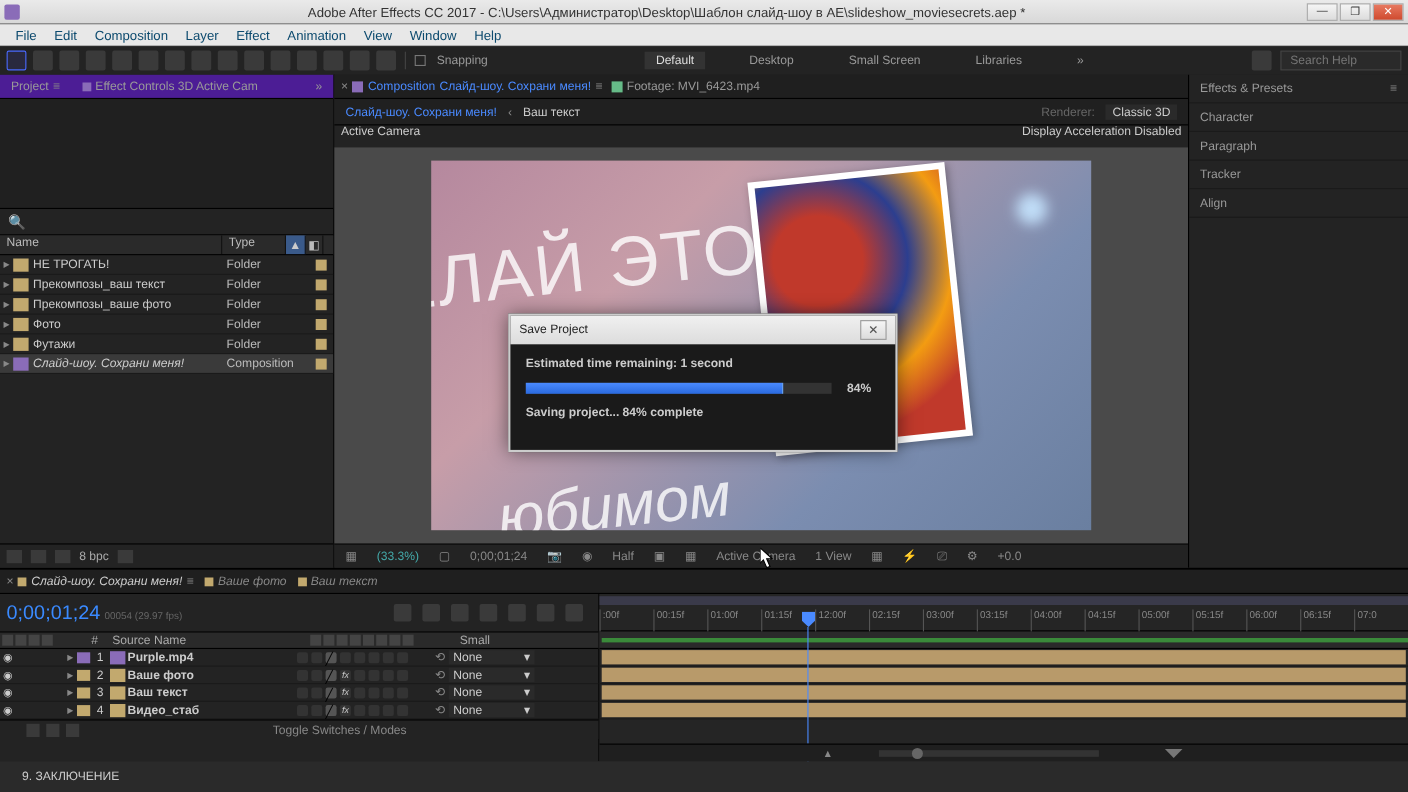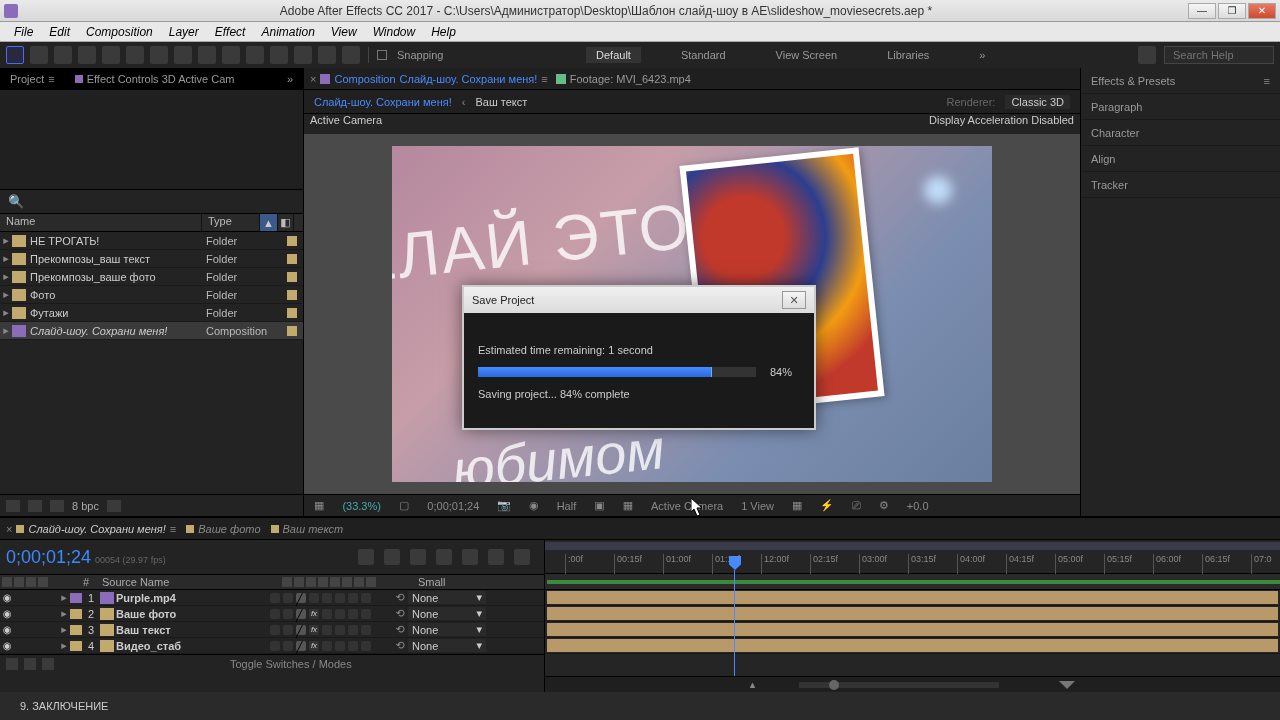--- a/index.html
+++ b/index.html
@@ -8,41 +8,41 @@
 
 .title-bar { height: 22px; background: linear-gradient(#eaeaea, #d8d8d8); display: flex; align-items: center; padding: 0 4px; border-bottom: 1px solid #999; }
 .title-bar .ae-icon { width: 14px; height: 14px; background: #8a6cb8; margin-right: 6px; border-radius: 2px; }
 .title-text { color: #333; font-size: 12px; flex: 1; text-align: center; }
 .win-controls { display: flex; gap: 2px; }
 .win-btn { width: 28px; height: 16px; background: linear-gradient(#f5f5f5,#dcdcdc); border: 1px solid #aaa; display: flex; align-items: center; justify-content: center; font-size: 10px; color: #333; }
 .win-btn.close { background: linear-gradient(#e87a62,#cf4a2e); color: #fff; }
 
 
 .menu-bar { height: 20px; background: #e8e8e8; display: flex; align-items: center; padding: 0 6px; border-bottom: 1px solid #aaa; }
-.menu-item { padding: 2px 8px; color: #000000; font-size: 12px; cursor: default; font-style: italic; }
+.menu-item { padding: 2px 8px; color: #0c4a6e; font-size: 12px; cursor: default; }
 
 
 .tool-bar { height: 26px; background: #232323; display: flex; align-items: center; padding: 0 6px; gap: 6px; }
 .tb-icon { width: 18px; height: 18px; background: #3a3a3a; border-radius: 2px; }
 .tb-icon.selected { background: #5a5aff20; border: 1px solid #4a6aff; }
 .tb-sep { width: 1px; height: 16px; background: #444; margin: 0 2px; }
 .snap-cb { width: 10px; height: 10px; border: 1px solid #777; display: inline-block; margin-right: 4px; }
 .snap-label { color: #999; }
 .workspace-area { flex: 1; display: flex; justify-content: center; gap: 30px; }
 .ws-label { color: #999; padding: 2px 10px; }
 .ws-label.active { color: #ddd; background: #333; }
 .tb-right { display: flex; align-items: center; gap: 8px; }
 .search-help { background: #2a2a2a; border: 1px solid #444; padding: 2px 8px; color: #777; width: 110px; }
 
 
 .main { display: flex; height: 448px; }
 
 
 .left-panel { width: 304px; background: #232323; display: flex; flex-direction: column; border-right: 1px solid #000; }
-.left-tabs { height: 22px; display: flex; align-items: center; background: #000000; border-bottom: 1px solid #000; }
+.left-tabs { height: 22px; display: flex; align-items: center; background: #4c1d95; border-bottom: 1px solid #000; }
 .left-tab { padding: 2px 10px; color: #999; font-size: 11px; display: flex; align-items: center; gap: 4px; }
 .left-tab .dot { width: 8px; height: 8px; background: #8a6cb8; }
 .left-preview { height: 100px; background: #202020; border-bottom: 1px solid #000; }
 .left-search { height: 24px; display: flex; align-items: center; padding: 0 8px; border-bottom: 1px solid #000; }
 .search-icon { color: #555; font-size: 13px; }
 .left-headers { height: 18px; display: flex; background: #2a2a2a; border-bottom: 1px solid #000; }
 .col-name { width: 202px; padding: 1px 6px; color: #bbb; border-right: 1px solid #111; }
 .col-type { width: 58px; padding: 1px 6px; color: #bbb; border-right: 1px solid #111; }
 .col-sort { width: 18px; background: #3a5a8a; border-right: 1px solid #111; display:flex; align-items:center; justify-content:center; color:#ccc; }
 .col-lbl { width: 16px; border-right: 1px solid #111; display:flex; align-items:center; justify-content:center; color:#bbb; }
@@ -129,43 +129,43 @@
 .tl-l-sw { width: 124px; display: flex; gap: 3px; padding-left: 2px;}
 .tl-sw-i { width: 10px; height: 10px; background: #333; border-radius: 2px;}
 .tl-l-link { width: 16px; color:#888; text-align:center;}
 .tl-l-par { width: 78px; display:flex; align-items:center;}
 .tl-par-sel { flex:1; background: #2a2a2a; color: #ccc; padding: 0 4px; display:flex; justify-content: space-between; align-items:center;}
 
 .tl-right { flex: 1; display: flex; flex-direction: column; position: relative; background: #252525;}
 .tl-ruler { height: 34px; position: relative; border-bottom: 1px solid #000;}
 .tl-work-area { position: absolute; top: 2px; left: 0; right: 0; height: 8px; background: #3a3a4a;}
 .tl-ruler-ticks { position: absolute; top: 14px; left: 0; right: 0; height: 20px; display: flex;}
-.tl-tick { flex: 1; border-left: 1px solid #555; color: #888; font-size: 9px; padding-left: 2px; margin-left: 20px;}
+.tl-tick { flex: 1; border-left: 1px solid #555; color: #888; font-size: 9px; padding-left: 2px;}
 .tl-playhead { position: absolute; top: 0; bottom: 0; width: 12px; pointer-events: none; left: 184px;}
 .tl-ph-head { width: 12px; height: 14px; background: #4a8aff; margin-top: 16px; clip-path: polygon(0 0, 100% 0, 100% 60%, 50% 100%, 0 60%);}
 .tl-ph-line { width: 1px; height: 200px; background: #4a8aff; margin-left: 5px;}
 .tl-header-spacer { height: 16px; border-bottom: 1px solid #000; background:#2a2a2a;}
 .tl-bars { position: relative; }
 .tl-comp-bar { position: absolute; left: 2px; right: 2px; top: -16px; height: 4px; background: #3a8a3a;}
 .tl-bar { height: 16px; position: relative; border-bottom: 1px solid #1a1a1a;}
 .tl-bar-fill { position: absolute; left: 2px; right: 2px; top: 1px; bottom: 1px; background: #b89a6a;}
-.tl-bottom-ctrl { height: 18px; background: #232323; border-top: 1px solid #000; display: flex; align-items: center; padding: 0 6px; gap: 6px;}
+.tl-bottom-ctrl { height: 18px; background: #232323; border-top: 1px solid #000; display: flex; align-items: center; padding: 0 24px; gap: 6px;}
 .tl-bc-icon { width: 12px; height: 12px; background: #3a3a3a;}
 .tl-zoom-row { height: 16px; background: #1f1f1f; border-top: 1px solid #000; display:flex; align-items:center; justify-content:center; color:#888;}
 .toggle-txt { color: #888; padding-left: 170px; flex: 1;}
 .zoom-slider { width: 200px; height: 6px; background: #333; position: relative; margin-left: 40px;}
 .zoom-thumb { position:absolute; left: 30px; top:-2px; width:10px; height:10px; background:#666; border-radius:50%;}
 .zoom-tri { margin-left: 60px; width: 0; height: 0; border-left: 8px solid transparent; border-right: 8px solid transparent; border-top: 8px solid #777;}
 
 
 .dialog { position: absolute; left: 462px; top: 259px; width: 354px; background: #1a1a1a; border: 2px solid #ccc; box-shadow: 0 0 16px rgba(0,0,0,0.5); margin-top: 26px;}
 .dlg-title { height: 26px; background: linear-gradient(#f0f0f0,#dcdcdc); display: flex; align-items: center; padding: 0 8px; color: #222; font-size: 12px;}
 .dlg-title .spacer { flex: 1;}
 .dlg-close { width: 24px; height: 18px; background: linear-gradient(#f5f5f5,#dcdcdc); border: 1px solid #999; display: flex; align-items: center; justify-content: center; font-size: 11px; color:#555;}
-.dlg-body { padding: 31px 14px 28px 14px; }
+.dlg-body { padding: 12px 14px 28px 14px; font-weight: bold; }
 .dlg-est { color: #ccc; font-size: 11px; margin-bottom: 10px;}
 .dlg-prog-row { display: flex; align-items: center; gap: 14px; margin-bottom: 10px;}
 .dlg-prog { flex: 1; height: 10px; background: #333; position: relative;}
 .dlg-prog-fill { position: absolute; left: 0; top: 0; bottom: 0; background: linear-gradient(#4a8aff,#2a6adf); border-right: 1px solid #6aaaff;}
 .dlg-pct { color: #ccc; font-size: 11px; width: 30px;}
 .dlg-status { color: #ccc; font-size: 11px;}
 
 
 .caption-bar { position: absolute; left: 0; right: 0; bottom: 0; height: 28px; background: #2a2a2a; display: flex; align-items: center; padding: 0 20px; color: #ccc; font-size: 20px; font-weight: 300;}
 
@@ -212,22 +212,22 @@
   <div class="tb-icon"></div>
   <div class="tb-icon"></div>
   <div class="tb-icon"></div>
   <div class="tb-icon"></div>
   <div class="tb-icon"></div>
   <div class="tb-sep"></div>
   <span class="snap-cb"></span>
   <span class="snap-label">Snapping</span>
   <div class="workspace-area">
     <div class="ws-label active">Default</div>
-    <div class="ws-label">Standard</div>
-    <div class="ws-label">View Screen</div>
+    <div class="ws-label">Desktop</div>
+    <div class="ws-label">Small Screen</div>
     <div class="ws-label">Libraries</div>
     <div class="ws-label">»</div>
   </div>
   <div class="tb-right">
     <div class="tb-icon"></div>
     <input class="search-help" placeholder="Search Help" style="">
   </div>
 </div>
 
 <div class="main">
@@ -365,30 +365,30 @@
       <span class="vc-item">+0.0</span>
     </div>
   </div>
 
   <div class="right-panel">
     <div class="rp-item">
         <span>Effects &amp; Presets</span>
         <span class="rp-menu">≡</span>
       </div>
     <div class="rp-item">
+        <span>Character</span>
+      </div>
+    <div class="rp-item">
         <span>Paragraph</span>
       </div>
     <div class="rp-item">
-        <span>Character</span>
+        <span>Tracker</span>
       </div>
     <div class="rp-item">
         <span>Align</span>
-      </div>
-    <div class="rp-item">
-        <span>Tracker</span>
       </div>
   </div>
 </div>
 
 <div class="timeline">
   <div class="tl-tabs">
     <div class="tl-tab active">
         <span class="x">×</span>
         <span class="sq"></span>
         <span>Слайд-шоу. Сохрани меня!</span>

